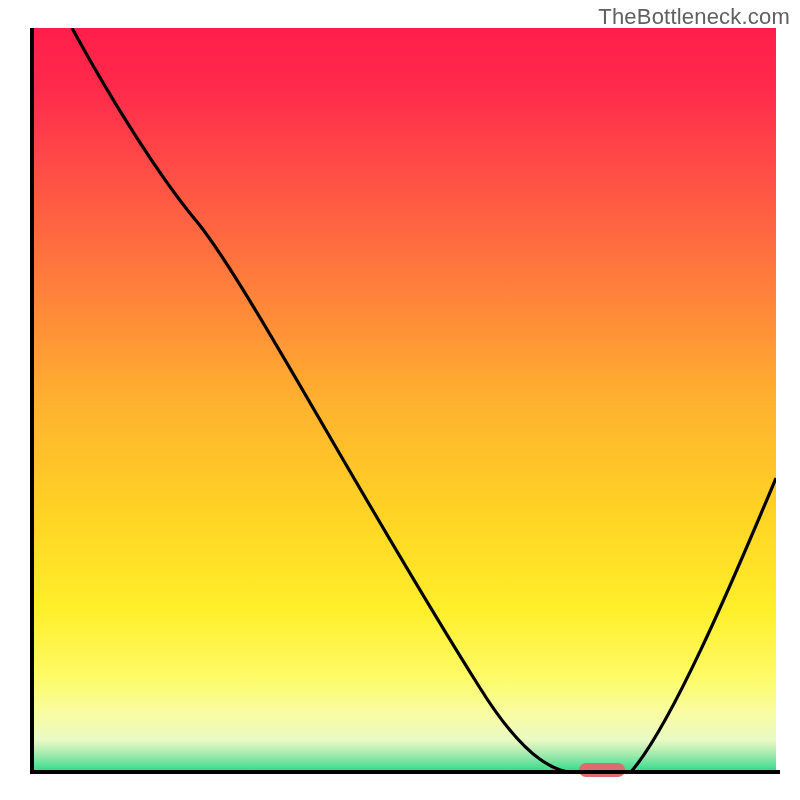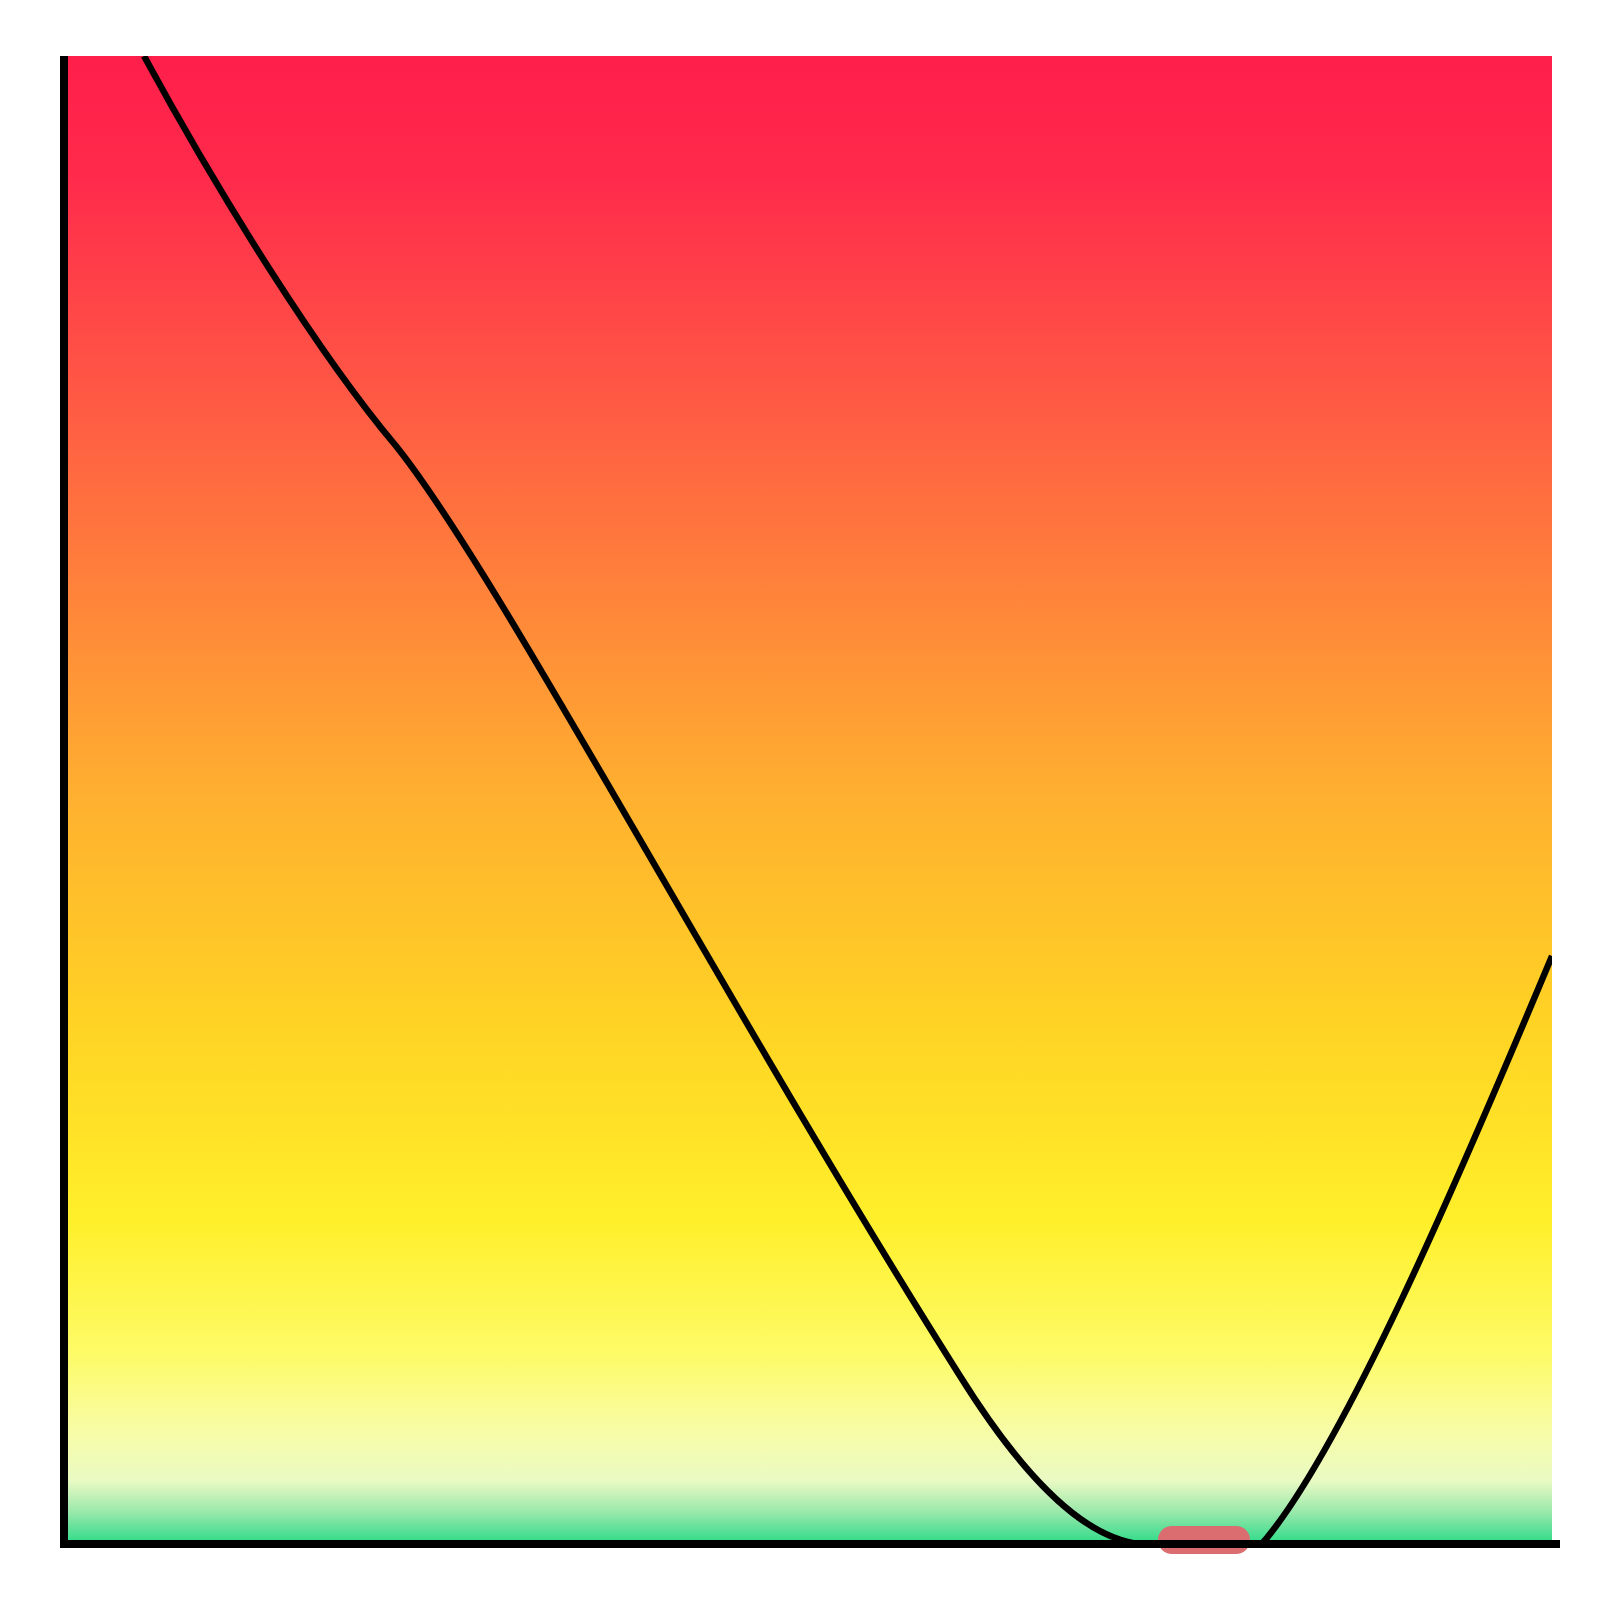--- a/index.html
+++ b/index.html
@@ -64,20 +64,21 @@
   .marker {
     position: absolute;
     background: #db6c70;
     border-radius: 999px;
   }
 </style>
 </head>
 <body>
 <div class="container">
 
+  <div class="watermark">TheBottleneck.com</div>
 
   <div class="plot-area">
     <svg class="plot-bg" viewBox="0 0 746 746" preserveAspectRatio="none">
       <defs>
         <linearGradient id="bgGrad" x1="0" y1="0" x2="0" y2="1">
           <stop offset="0" stop-color="#ff1f4a"></stop>
           <stop offset="0.08" stop-color="#ff2a4b"></stop>
           <stop offset="0.20" stop-color="#ff5046"></stop>
           <stop offset="0.35" stop-color="#ff803b"></stop>
           <stop offset="0.50" stop-color="#ffb12f"></stop>

